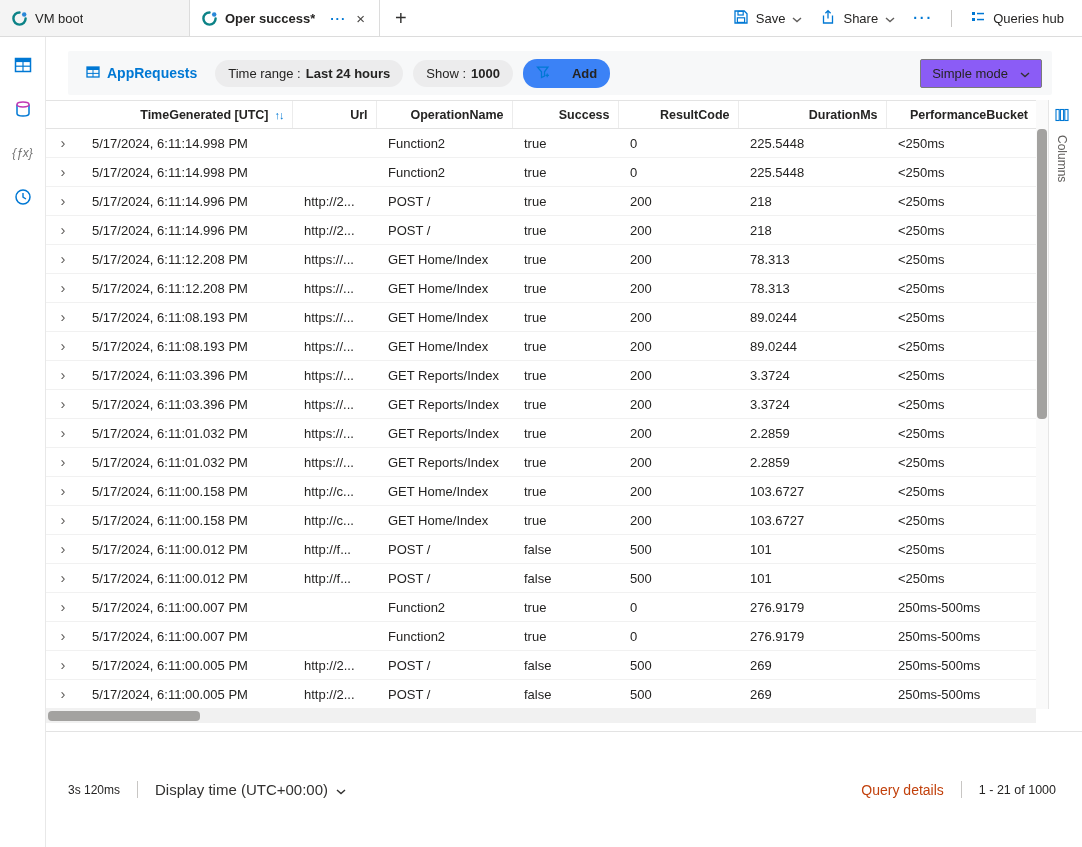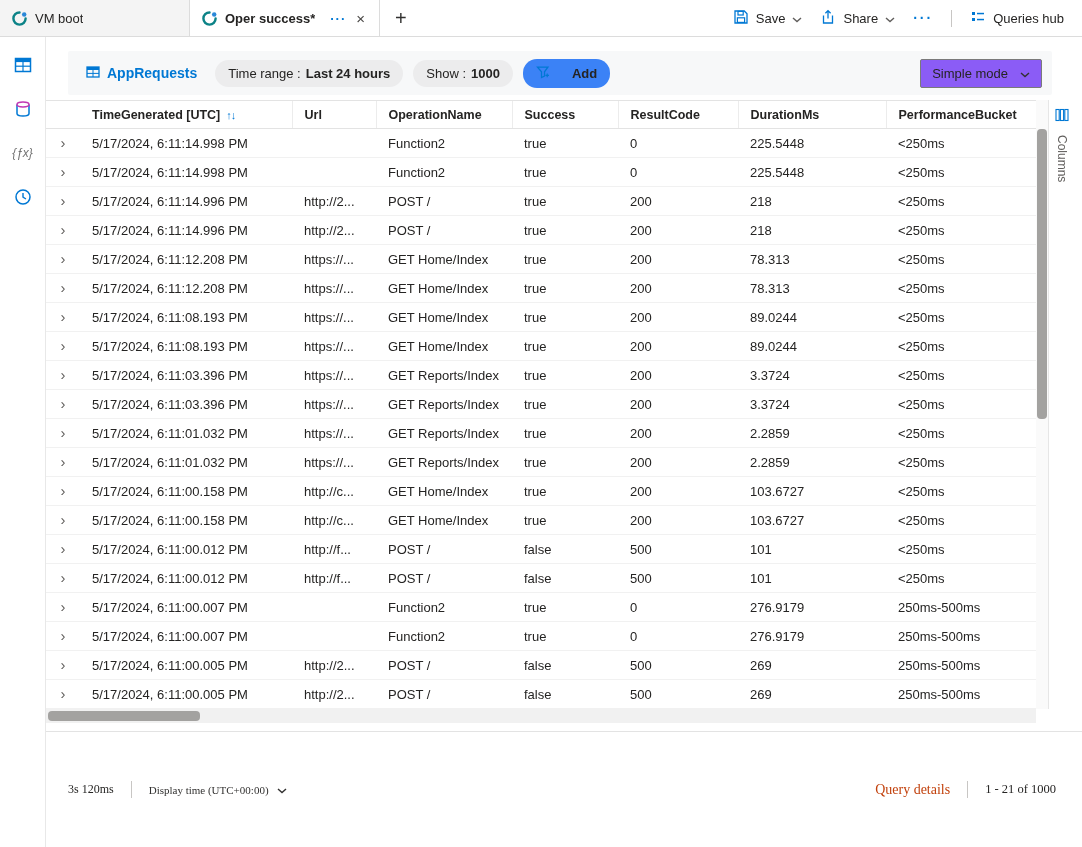--- a/index.html
+++ b/index.html
@@ -39,37 +39,37 @@
 
   
   .viewtabs { display:flex; align-items:flex-end; padding:0 38px 0 22px; height:38px; flex:0 0 38px; }
   .vtab { margin-right:30px; padding:9px 2px 7px; cursor:pointer; color:#323130; border-bottom:3px solid transparent; font-size:13.5px; }
   .vtab.active { font-weight:bold; color:#1b1a19; border-bottom:3px solid #0078d4; }
   .search-btn { margin-left:auto; cursor:pointer; display:flex; align-items:center; padding-bottom:7px; }
 
   
   .gridwrap { display:flex; margin-top:5px; align-items:stretch; flex:0 0 auto; }
   table.grid { width:990px; border-collapse:collapse; table-layout:fixed; }
-  th { height:28px; text-align:left; font-size:12.5px; font-weight:bold; color:#252423; border-top:1px solid #e3e3e3; border-bottom:1px solid #e3e3e3; padding:0 8px 0 12px; white-space:nowrap; overflow:hidden; cursor:pointer; }
+  th { height:28px; text-align:right; font-size:12.5px; font-weight:bold; color:#252423; border-top:1px solid #e3e3e3; border-bottom:1px solid #e3e3e3; padding:0 8px 0 12px; white-space:nowrap; overflow:hidden; cursor:pointer; }
   th.sep { border-left:1px solid #ececec; }
   td { height:29px; font-size:13px; color:#252423; border-bottom:1px solid #f1f1f1; padding:0 8px 0 12px; white-space:nowrap; overflow:hidden; }
   .chev-col { width:34px; text-align:center; padding:0 !important; }
   .chev { color:#605e5c; font-size:15px; line-height:1; }
   .sort { color:#0078d4; font-size:11px; margin-left:6px; letter-spacing:-1px; }
   .vscroll { width:12px; flex:0 0 12px; position:relative; background:#fafafa; cursor:pointer; }
   .vthumb { position:absolute; left:1px; top:29px; width:10px; height:290px; background:#a3a2a0; border-radius:4px; }
   .colpane { width:26px; flex:0 0 26px; border-left:1px solid #e6e6e6; display:flex; flex-direction:column; align-items:center; padding-top:8px; gap:10px; cursor:pointer; }
   .colpane-label { writing-mode:vertical-rl; font-size:12px; color:#605e5c; }
   .hscroll { height:14px; flex:0 0 14px; width:990px; background:#f1f1f1; position:relative; cursor:pointer; }
   .hthumb { position:absolute; left:2px; top:2px; width:152px; height:10px; background:#a3a2a0; border-radius:4px; }
 
   
-  .statusbar { margin-top:8px; border-top:1px solid #e3e3e3; flex:1; display:flex; align-items:center; padding:0 26px 0 22px; gap:17px;font-family:Liberation Serif, serif; }
+  .statusbar { margin-top:8px; border-top:1px solid #e3e3e3; flex:1; display:flex; align-items:center; padding:0 26px 0 22px; gap:17px; }
   .elapsed { font-size:12px; color:#252423; }
-  .displaytime { display:flex; align-items:flex-start; gap:8px; cursor:pointer; font-size:11px; color:#323130; }
+  .displaytime { display:flex; align-items:flex-start; gap:8px; cursor:pointer; font-size:15px; color:#323130; }
   .qdetails { margin-left:auto; color:#c2410c; cursor:pointer; font-size:14px; }
   .range { font-size:12.5px; color:#252423; }
 </style>
 </head>
 <body>
 
 <div class="app">
 
   <header class="tabbar">
     <div class="tabs">

